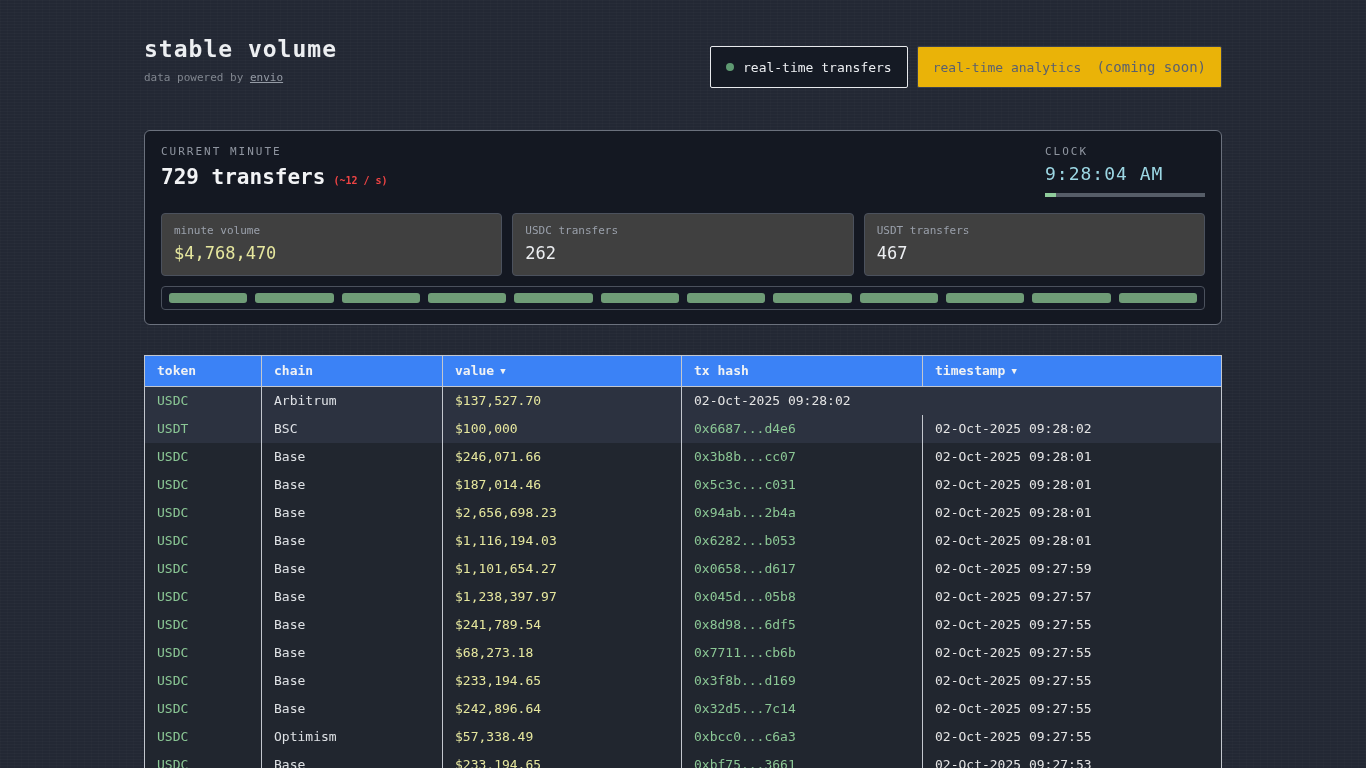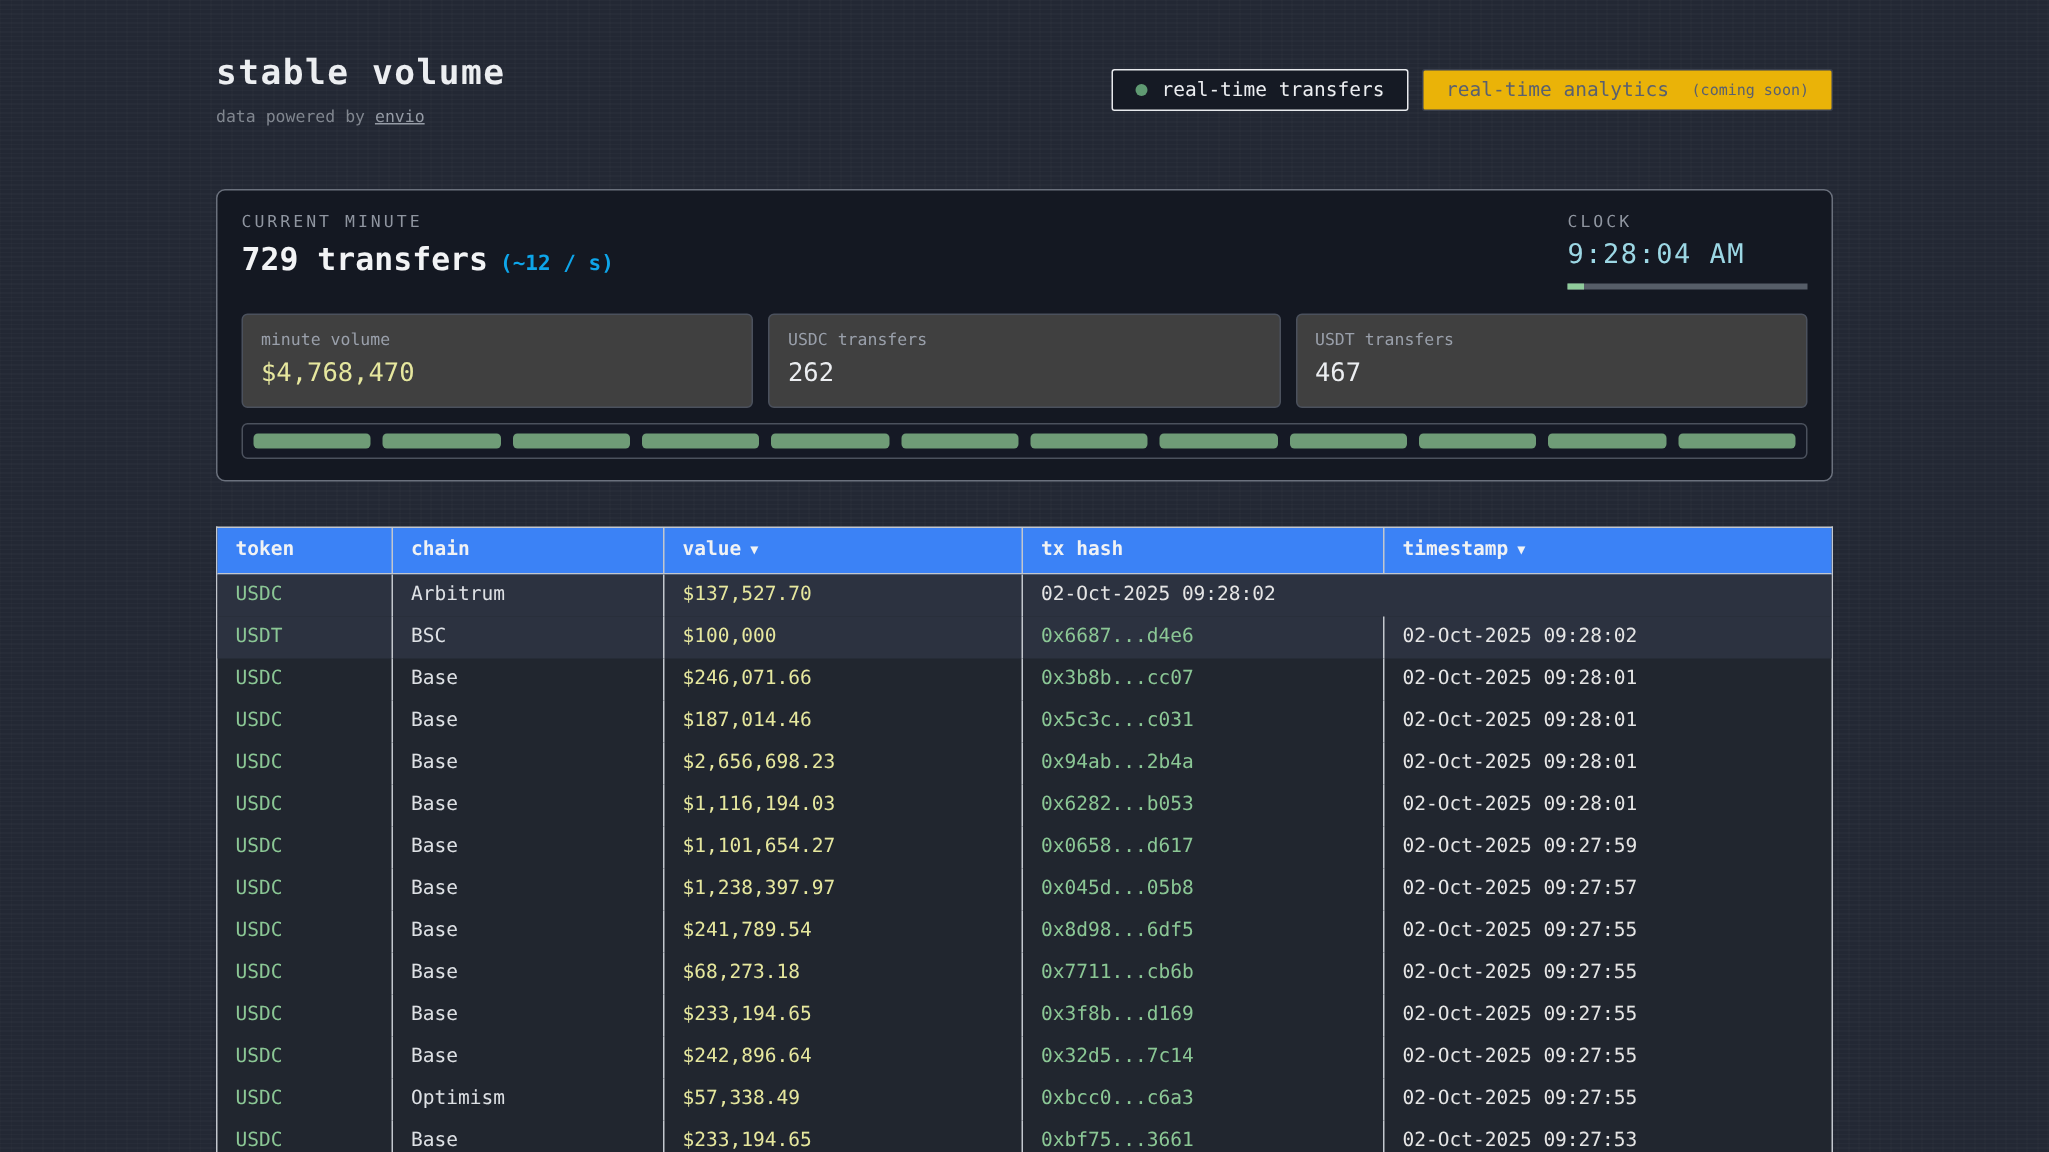--- a/index.html
+++ b/index.html
@@ -13,34 +13,34 @@
     color:#e9ebee;
   }
   .container { width:1078px; margin:0 auto; padding-top:36px; }
 
   
   .topbar { display:flex; justify-content:space-between; align-items:flex-start; }
   .page-title { font-size:23px; font-weight:600; letter-spacing:1px; color:#eceef1; }
   .subtitle { margin-top:9px; font-size:11px; color:#80868f; }
   .subtitle a { color:#959ba5; text-decoration:underline; cursor:pointer; }
   .tabs { display:flex; gap:9px; margin-top:10px; }
-  .tab { height:28px; display:flex; align-items:center; gap:9px; padding:0 15px;
+  .tab { height:42px; display:flex; align-items:center; gap:9px; padding:0 15px;
          font-size:13px; border-radius:2px; cursor:pointer; }
   .tab-active { border:1px solid #e7e9ec; background:#151a24; color:#eceef1; }
   .tab-disabled { border:1px solid #3b4150; background:#eab308; color:#596070; }
   .dot { width:8px; height:8px; border-radius:50%; background:#5f9a72; }
-  .tab-suffix { font-size:10px; margin-left:6px; }
+  .tab-suffix { font-size:14px; margin-left:6px; }
 
   
   .panel { margin-top:42px; border:1px solid #6b717d; border-radius:6px;
            background:#141822; padding:14px 16px 14px; }
   .panel-top { display:flex; justify-content:space-between; }
   .eyebrow { font-size:11px; letter-spacing:2px; color:#8f95a0; }
   .big-count { margin-top:7px; font-size:21px; font-weight:bold; color:#f2f3f5; }
-  .rate { font-size:14px; font-weight:bold; color:#0ea5e9; margin-left:8px; }
+  .rate { font-size:10px; font-weight:bold; color:#ef4444; margin-left:8px; }
   .clock-box { text-align:left; }
   .clock-time { margin-top:5px; font-size:18px; font-weight:500; color:#9cd7e4; letter-spacing:1px; }
   .clock-track { margin-top:9px; margin-left:auto; width:160px; height:4px; background:#565d68; }
   .clock-fill { height:100%; background:#8fcb9b; }
 
   .stats-row { display:flex; gap:10px; margin-top:16px; }
   .stat-box { flex:1; border:1px solid #4b515d; border-radius:4px; background:#404040; padding:10px 12px 12px; }
   .stat-label { font-size:11px; color:#9aa0ab; }
   .stat-value { margin-top:6px; font-size:17px; color:#eceef1; }
   .stat-value.vol { color:#e6e79e; }

